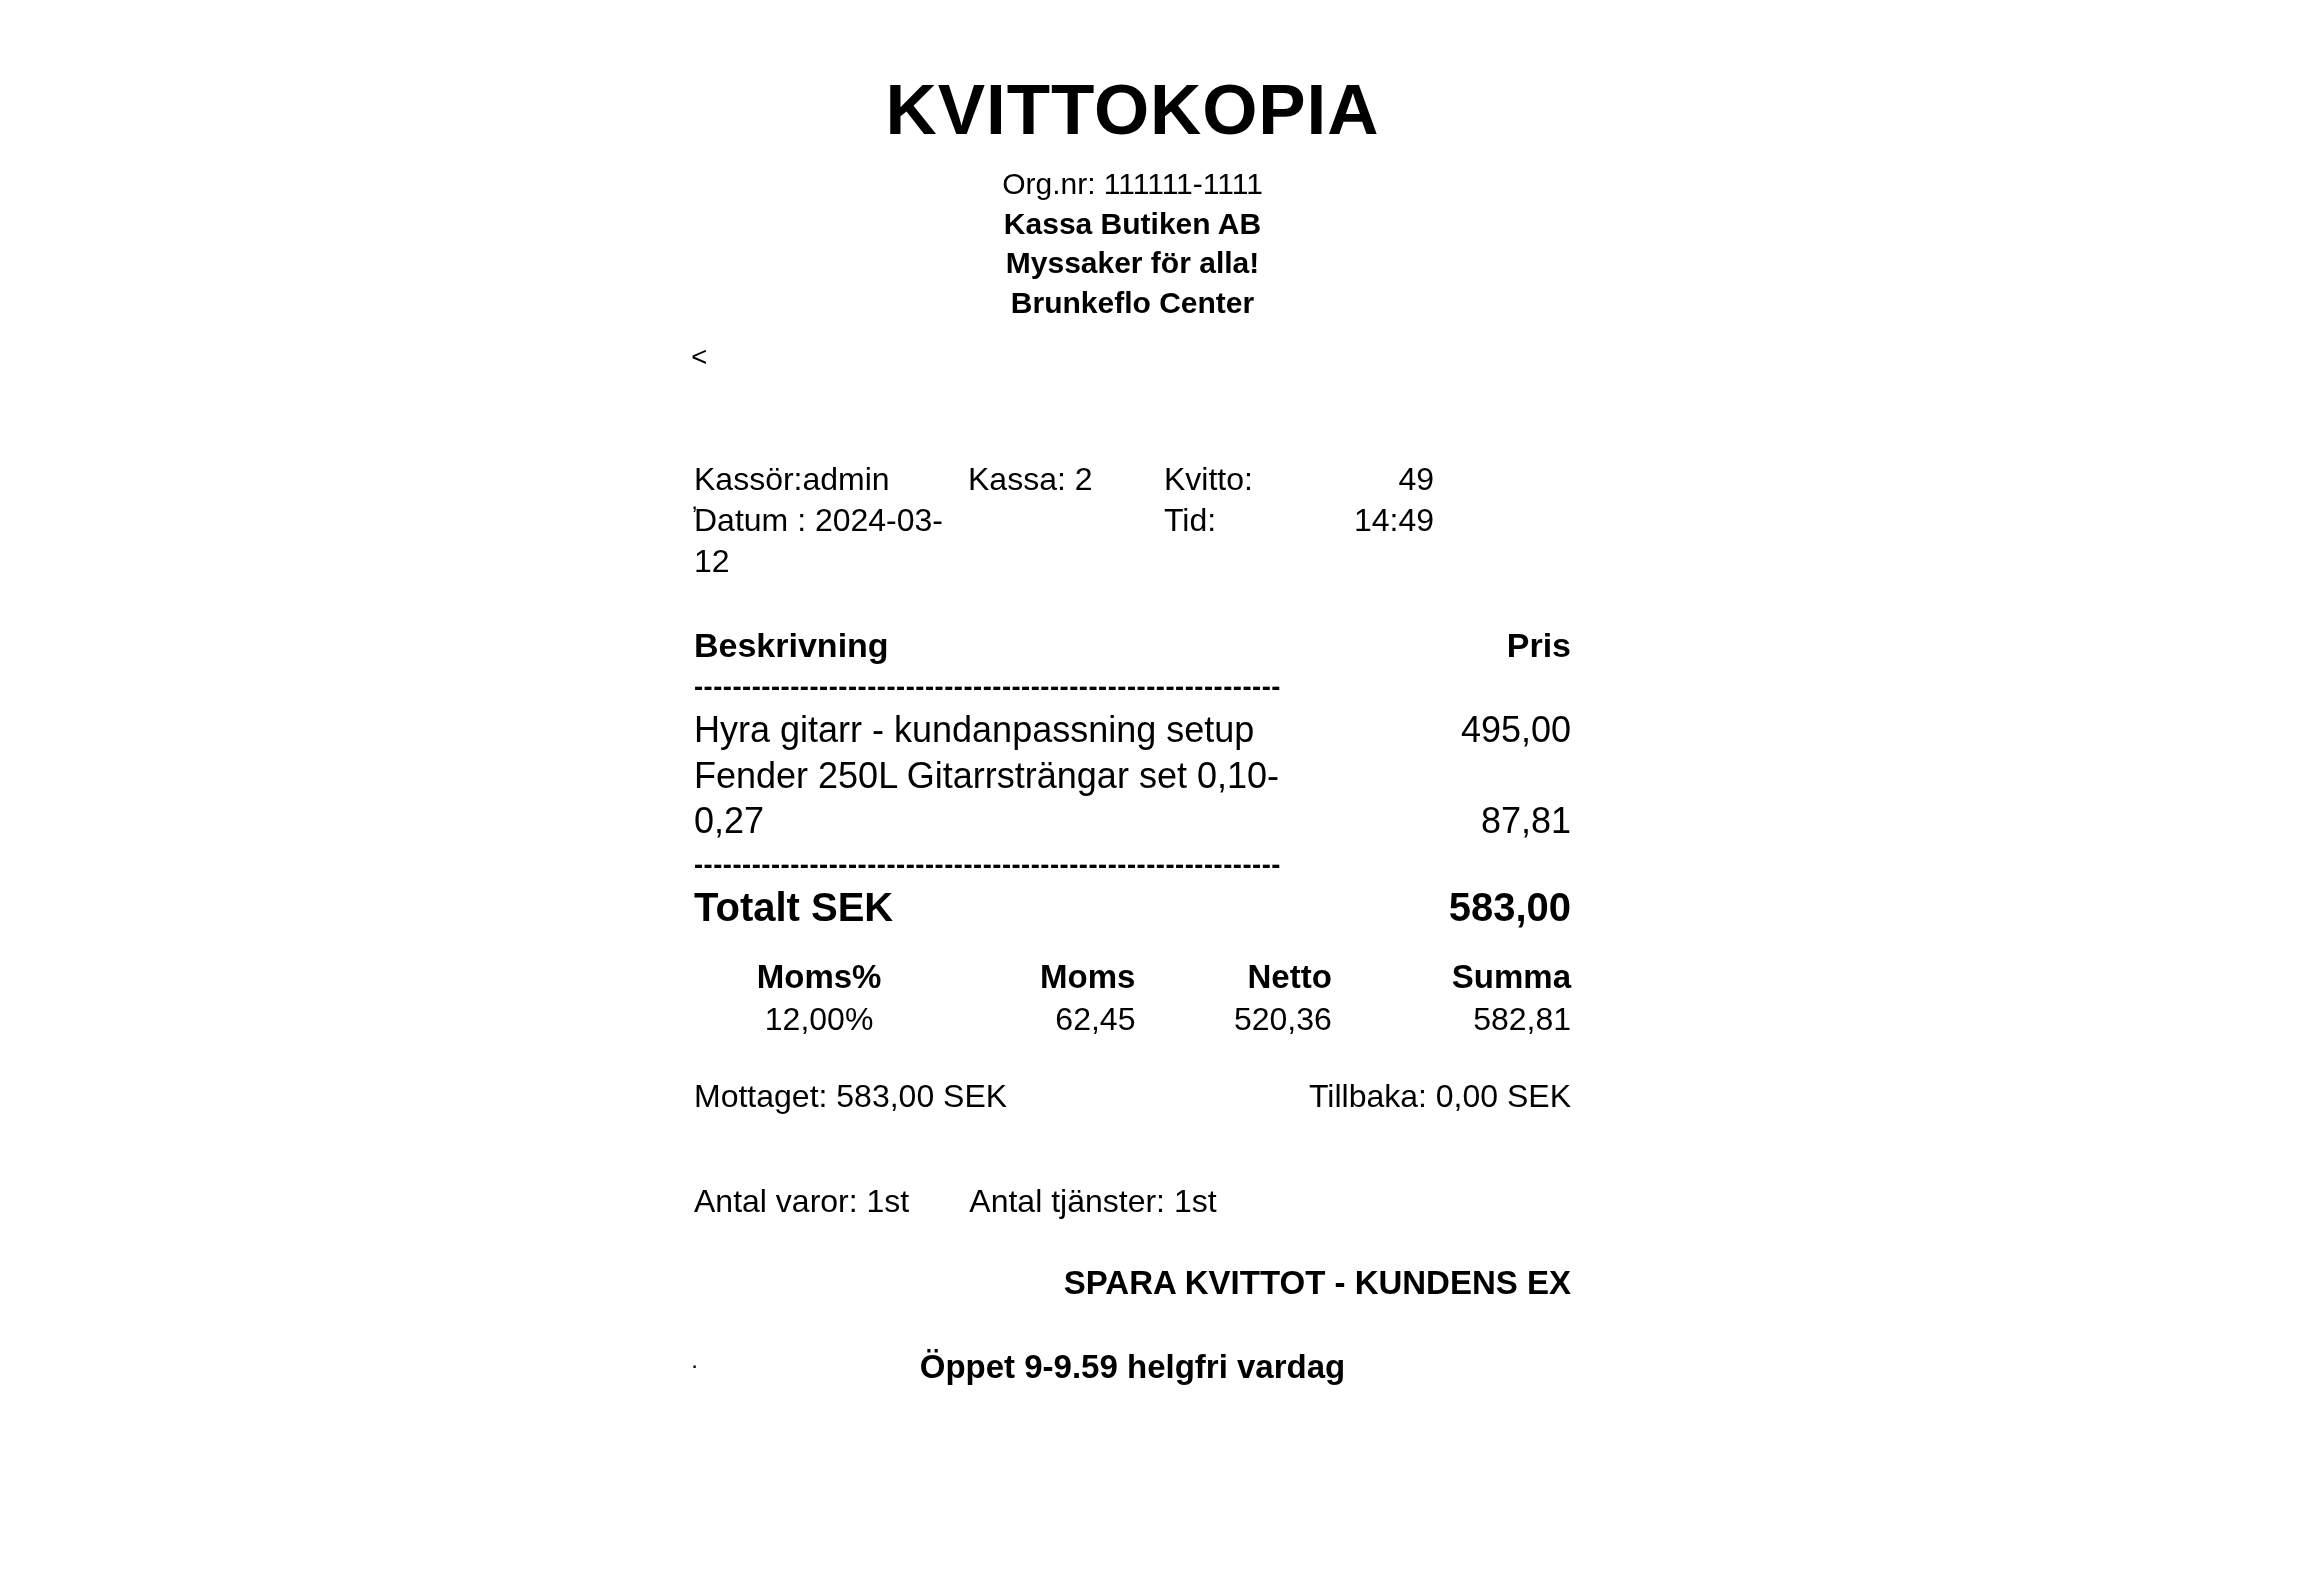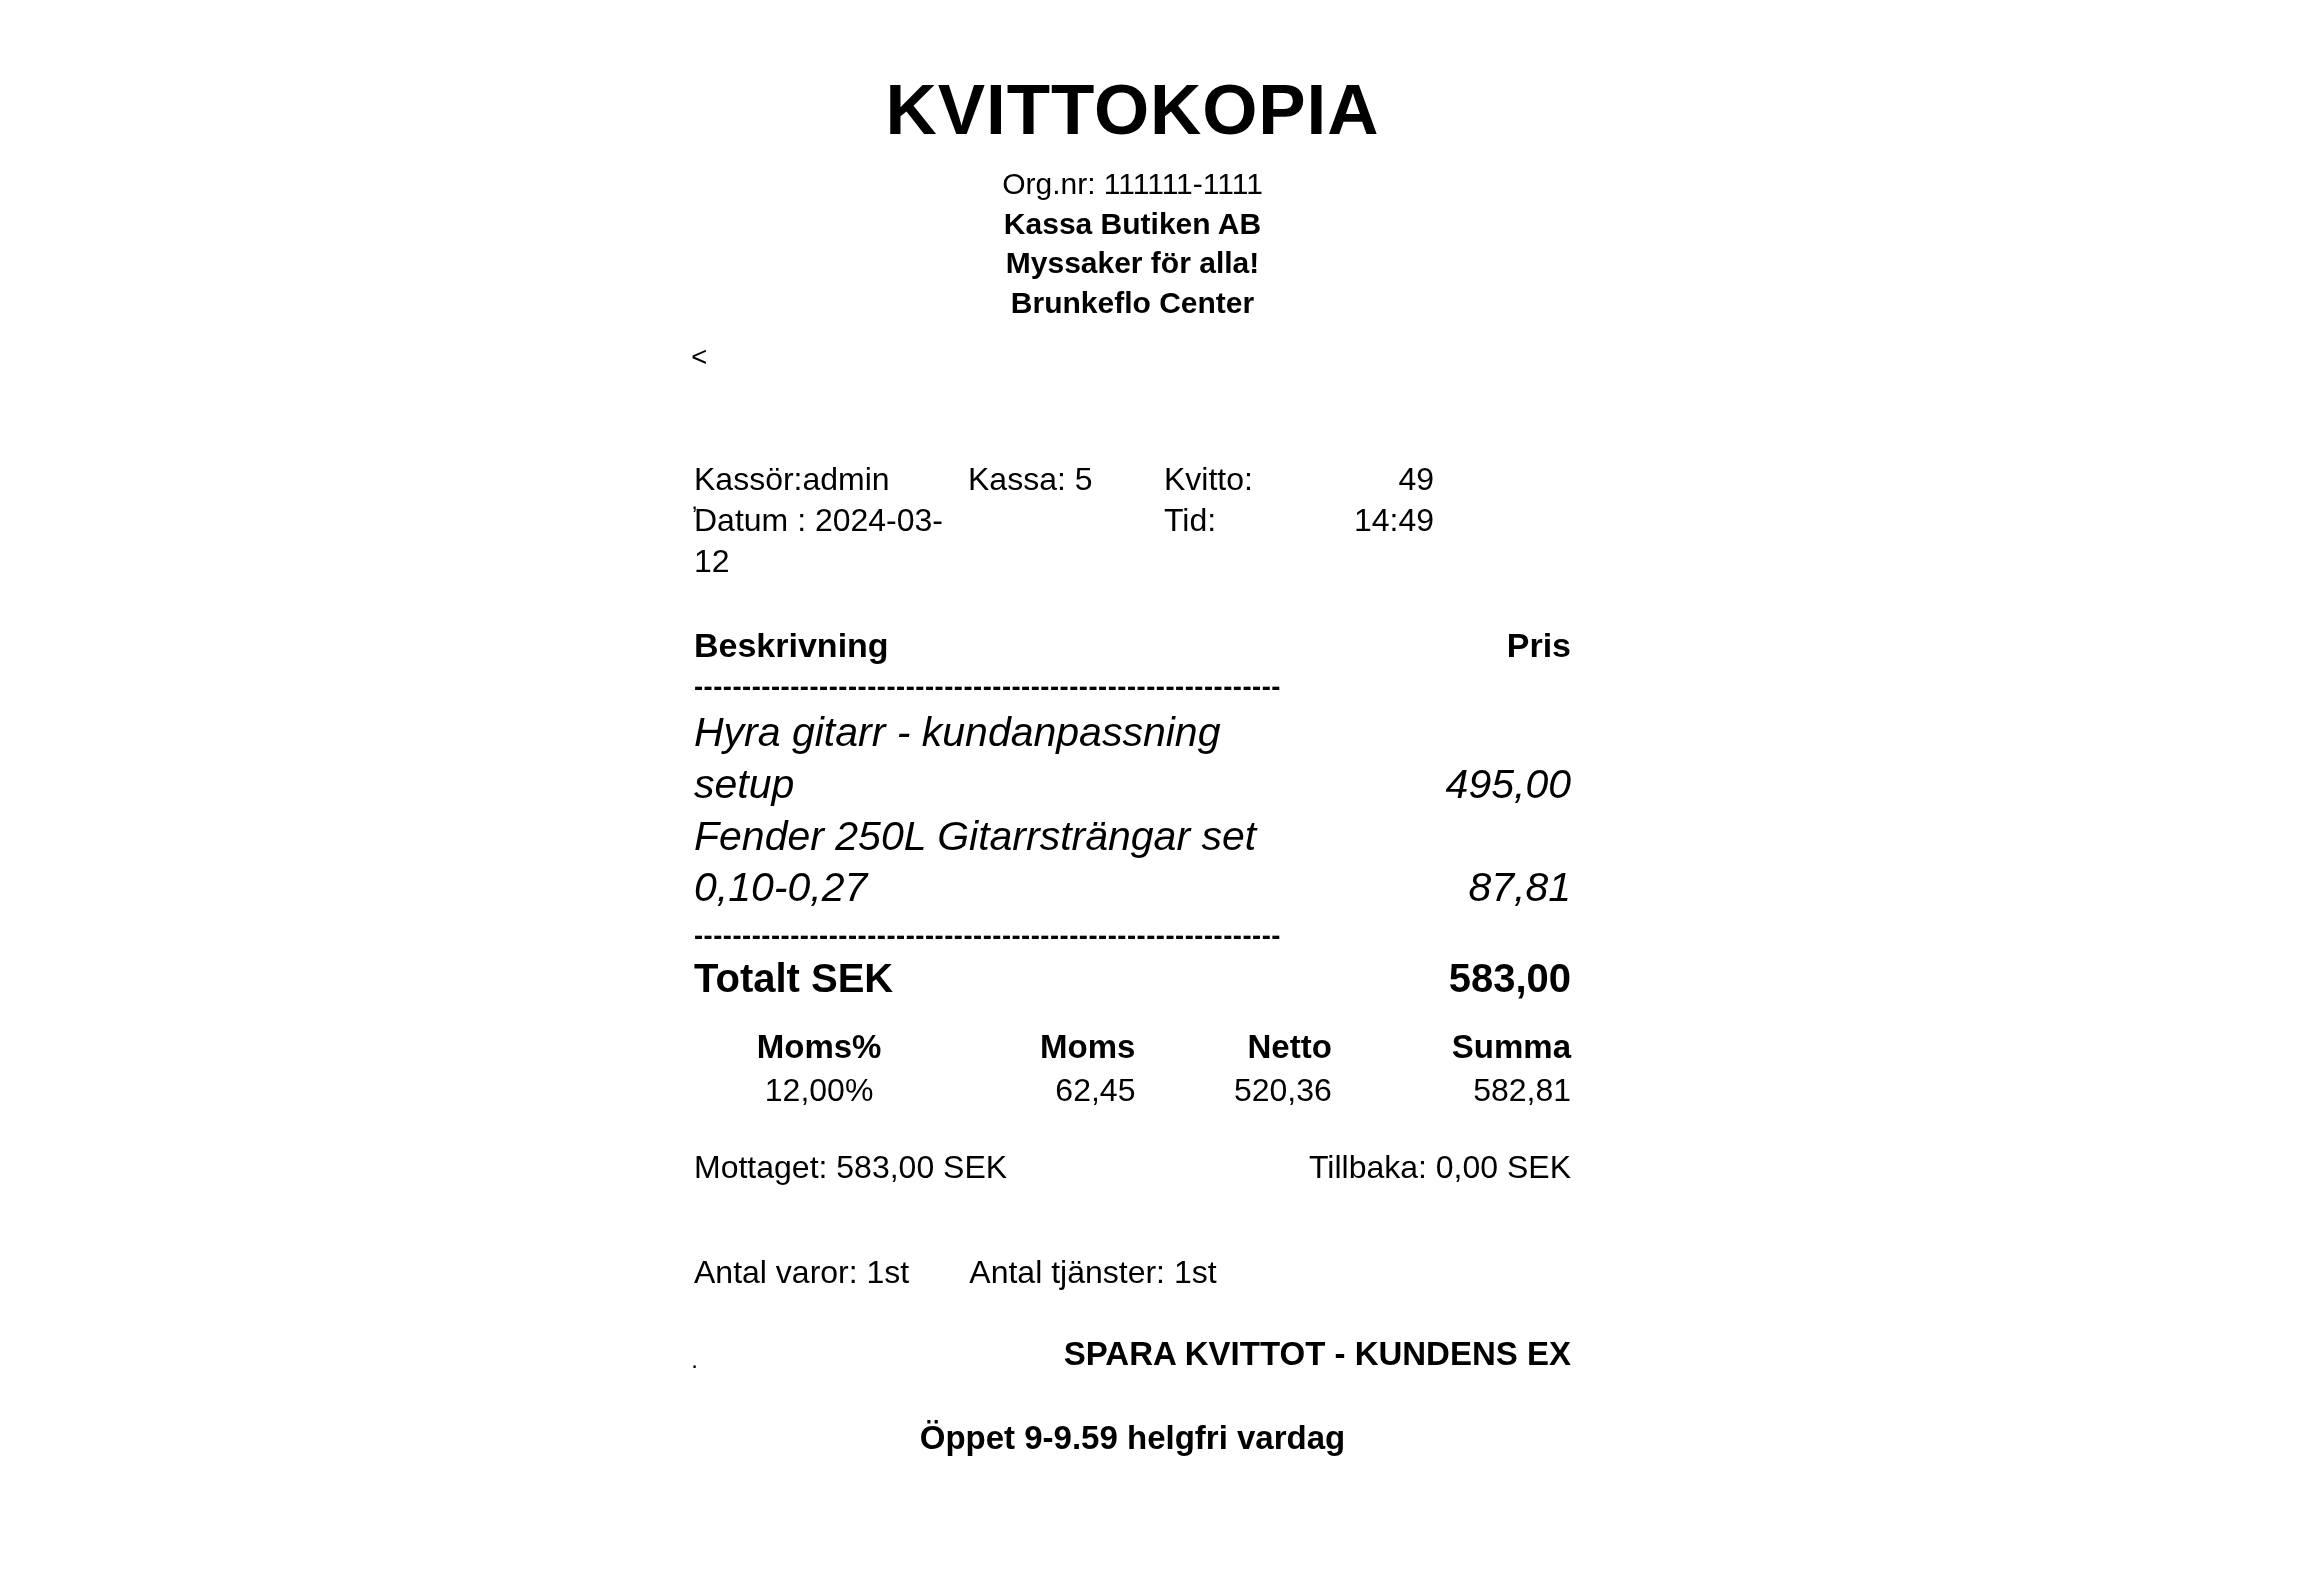--- a/index.html
+++ b/index.html
@@ -85,23 +85,22 @@
     line-height: 0.8;
     margin: 11px 0 9.1px 0;
     white-space: nowrap;
     overflow: hidden;
   }
 
   .item-row {
     display: flex;
     justify-content: space-between;
     align-items: flex-end;
-    font-size: 41px;
+    font-size: 36px;
     line-height: 1.26;
-    font-style: italic;
   }
   .item-desc { max-width: 621px; }
   .item-price { white-space: nowrap; }
 
   .total-row {
     display: flex;
     justify-content: space-between;
     font-size: 40px;
     font-weight: bold;
     margin-top: 3.7px;
@@ -168,21 +167,21 @@
   <div class="store-line">Myssaker för alla!</div>
   <div class="store-line">Brunkeflo Center</div>
 
   <div class="stray-left stray-1">&lt;</div>
   <div class="stray-left stray-2">,</div>
   <div class="stray-left stray-3">.</div>
 
   <div class="meta">
     <div class="meta-row">
       <div class="meta-c1">Kassör:admin</div>
-      <div class="meta-c2">Kassa: 5</div>
+      <div class="meta-c2">Kassa: 2</div>
       <div class="meta-c3">Kvitto:</div>
       <div class="meta-c4">49</div>
     </div>
     <div class="meta-row">
       <div class="meta-c1">Datum   : 2024-03-12</div>
       <div class="meta-c2"></div>
       <div class="meta-c3">Tid:</div>
       <div class="meta-c4">14:49</div>
     </div>
   </div>

